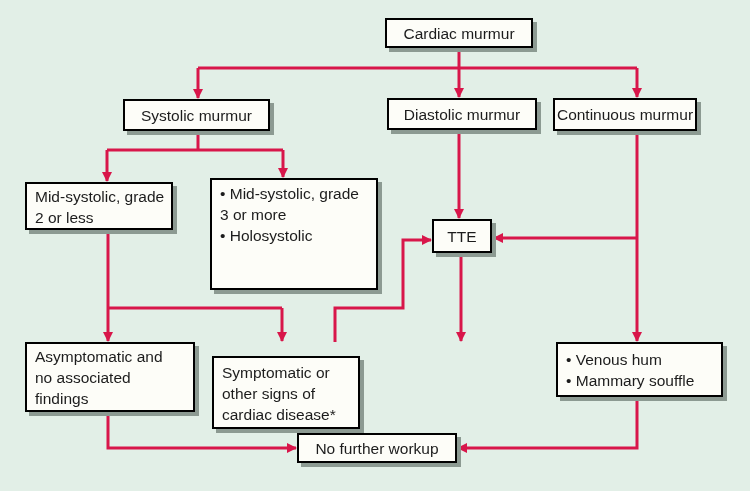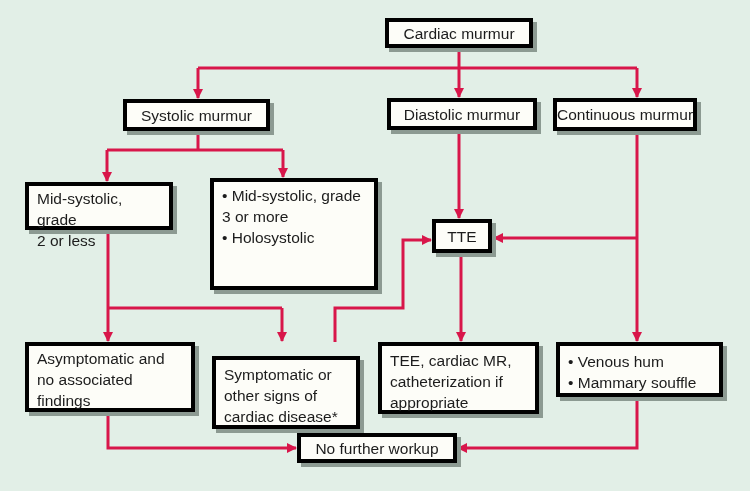--- a/index.html
+++ b/index.html
@@ -9,21 +9,21 @@
     background:#e2efe7;
     font-family:"Liberation Sans", sans-serif;
     color:#1c1c1c;
     overflow:hidden;
   }
   #arrows{position:absolute;left:0;top:0;width:750px;height:491px;}
   .box{
     position:absolute;
     box-sizing:border-box;
     background:#fdfdf8;
-    border:4px solid #000000;
+    border:2px solid #000000;
     box-shadow:4px 4px 0 #8c9a92;
     font-size:15.5px;
     line-height:21px;
   }
   .box.center{
     display:flex;align-items:center;justify-content:center;
     text-align:center;white-space:nowrap;
   }
   .box.multi{padding:3px 6px 0 8px;}
   .line{display:block;}
@@ -108,25 +108,20 @@
     <span class="line">no associated</span>
     <span class="line">findings</span>
   </div>
 
   <div class="box multi" id="n-sympt">
     <span class="line">Symptomatic or</span>
     <span class="line">other signs of</span>
     <span class="line">cardiac disease*</span>
   </div>
 
-  <div class="box multi" id="n-tee">
-    <span class="line">TEE, cardiac MR,</span>
-    <span class="line">catheterization if</span>
-    <span class="line">appropriate</span>
-  </div>
 
   <div class="box multi" id="n-benign">
     <span class="line">• Venous hum</span>
     <span class="line">• Mammary souffle</span>
   </div>
 
   <div class="box center" id="n-noworkup">No further workup</div>
 
 </div>
 

